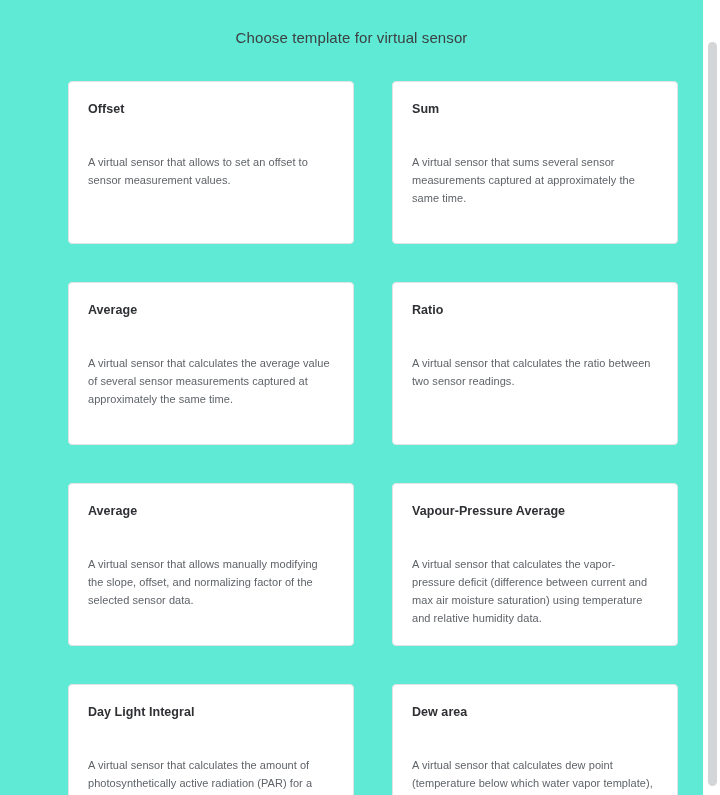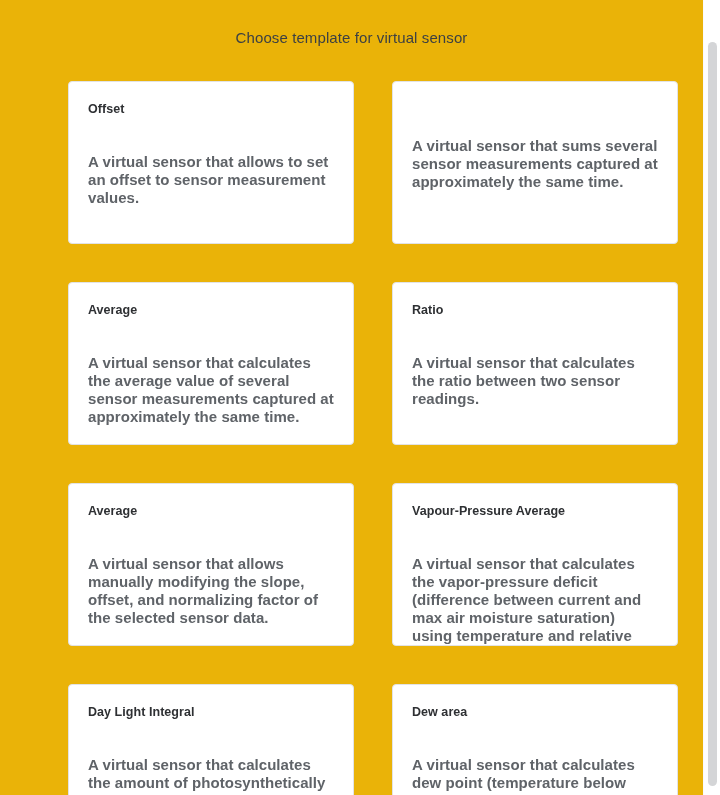--- a/index.html
+++ b/index.html
@@ -10,21 +10,21 @@
     height: 795px;
     background: #ffffff;
     font-family: "Liberation Sans", sans-serif;
     overflow: hidden;
   }
 
   .page {
     position: relative;
     width: 720px;
     height: 795px;
-    background: #eab308;
+    background: #5eead4;
   }
 
   
   .page-title {
     position: absolute;
     top: 28px;
     left: 0;
     width: 703px;
     text-align: center;
     font-size: 15px;
@@ -60,22 +60,22 @@
   .card-title {
     font-size: 12.5px;
     font-weight: 700;
     color: #2e3033;
     line-height: 16px;
     letter-spacing: 0.05px;
     margin-bottom: 17px;
   }
 
   .card-desc {
-    font-size: 15px;
-    font-weight: 700;
+    font-size: 11px;
+    font-weight: 400;
     color: #5f6368;
     line-height: 18px;
     letter-spacing: 0.05px;
     max-width: 248px;
     margin-top: 36px;
   }
 
   
   .scrollbar-track {
     position: absolute;
@@ -106,20 +106,21 @@
   <div class="page-title">Choose template for virtual sensor</div>
 
   <div class="card-grid">
 
     <div class="template-card">
       <div class="card-title">Offset</div>
       <div class="card-desc">A virtual sensor that allows to set an offset to sensor measurement values.</div>
     </div>
 
     <div class="template-card">
+      <div class="card-title">Sum</div>
       <div class="card-desc">A virtual sensor that sums several sensor measurements captured at approximately the same time.</div>
     </div>
 
     <div class="template-card">
       <div class="card-title">Average</div>
       <div class="card-desc">A virtual sensor that calculates the average value of several sensor measurements captured at approximately the same time.</div>
     </div>
 
     <div class="template-card">
       <div class="card-title">Ratio</div>

